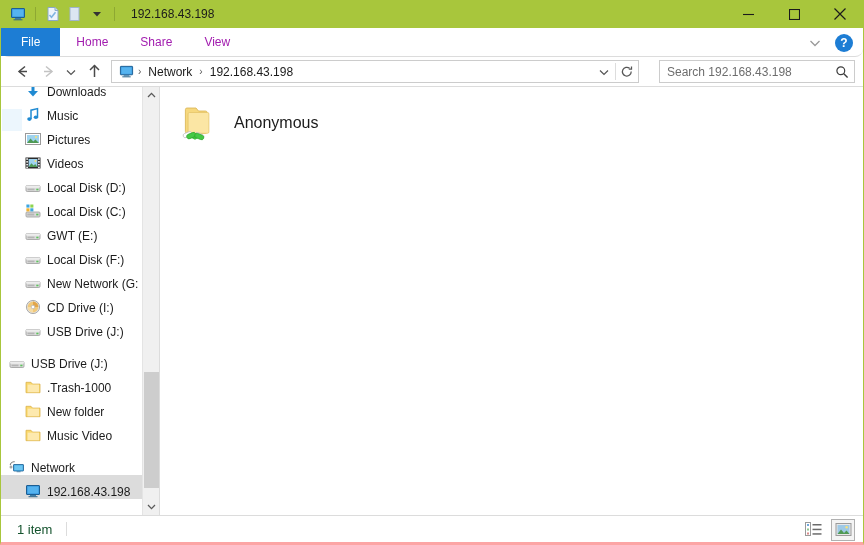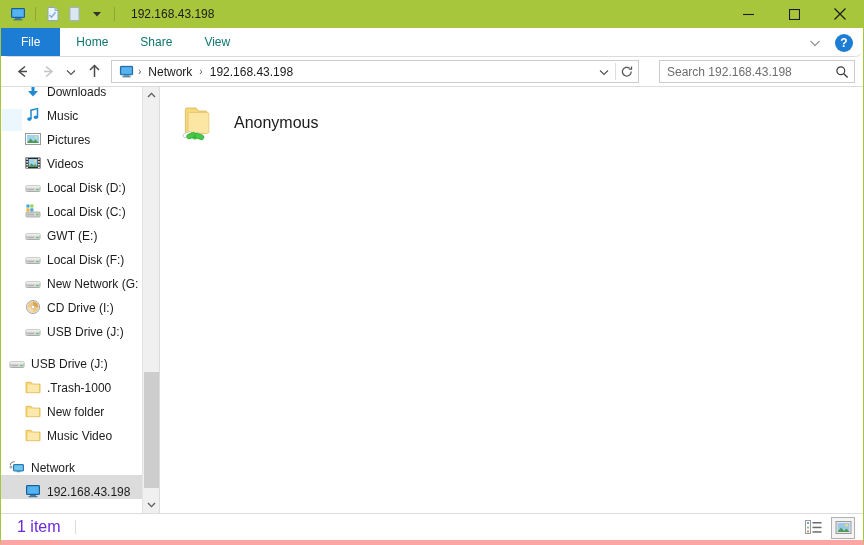--- a/index.html
+++ b/index.html
@@ -8,21 +8,21 @@
     font-family: "Liberation Sans", sans-serif;
     overflow: hidden;
     background: #ffffff;
   }
   .window {
     position: relative;
     width: 864px; height: 545px;
     background: #ffffff;
     border-left: 1px solid #a8c63c;
     border-right: 1px solid #a8c63c;
-    border-bottom: 5px solid #fca5a5;
+    border-bottom: 3px solid #fca5a5;
     display: flex; flex-direction: column;
   }
 
   
   .titlebar {
     height: 28px;
     background: #a8c63c;
     display: flex; align-items: center;
     flex: 0 0 28px;
     position: relative;
@@ -53,21 +53,21 @@
     height: 29px; flex: 0 0 29px;
     background: #ffffff;
     display: flex; align-items: stretch;
     border-bottom: 1px solid #dcdcdc;
     position: relative;
     border-radius: 8px;
   }
   .tab {
     display: flex; align-items: center;
     padding: 8px 16px;
-    font-size: 12px; color: #0f766e;
+    font-size: 12px; color: #a21caf;
     cursor: default;
   }
   .tab.file {
     background: #1d7dd4; color: #ffffff;
     padding: 0 20px;
   }
   .ribbon-right {
     position: absolute; right: 4px; top: 0; height: 29px;
     display: flex; align-items: center; gap: 8px;
   }
@@ -231,21 +231,21 @@
   
   .statusbar {
     height: 27px; flex: 0 0 27px;
     border-top: 1px solid #dcdcdc;
     background: #ffffff;
     display: flex; align-items: center;
     padding: 0 6px;
     position: relative;
   }
   .status-text {
-    font-size: 16px; color: #6d28d9; padding-left: 10px;
+    font-size: 13px; color: #14532d; padding-left: 10px;
   }
   .status-sep {
     width: 1px; height: 14px; background: #dcdcdc; margin-left: 14px;
   }
   .viewbtns {
     position: absolute; right: 8px; top: 0; height: 27px;
     display: flex; align-items: center; gap: 6px;
   }
   .viewbtn {
     width: 24px; height: 22px;

